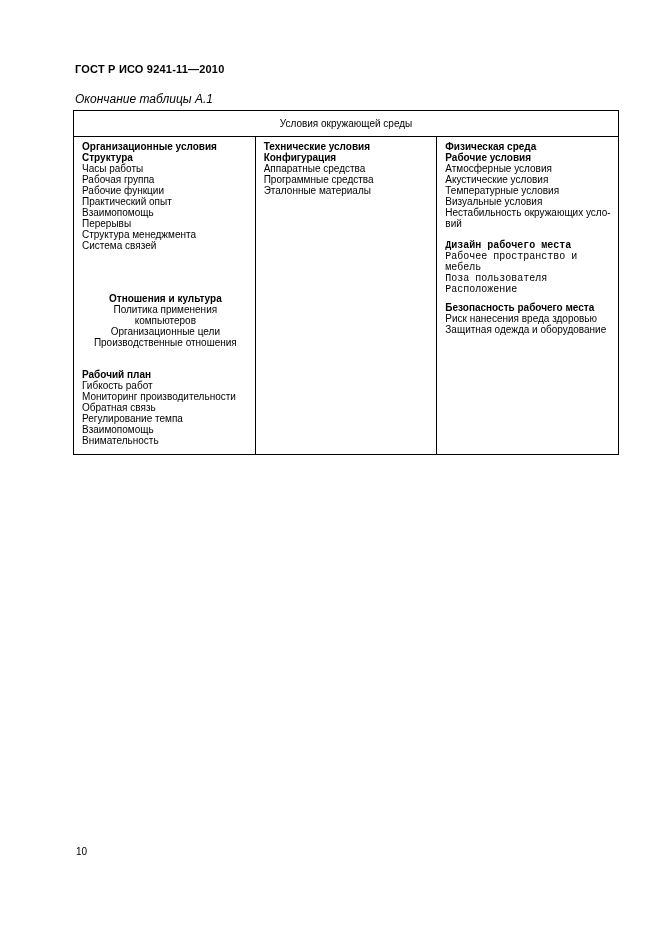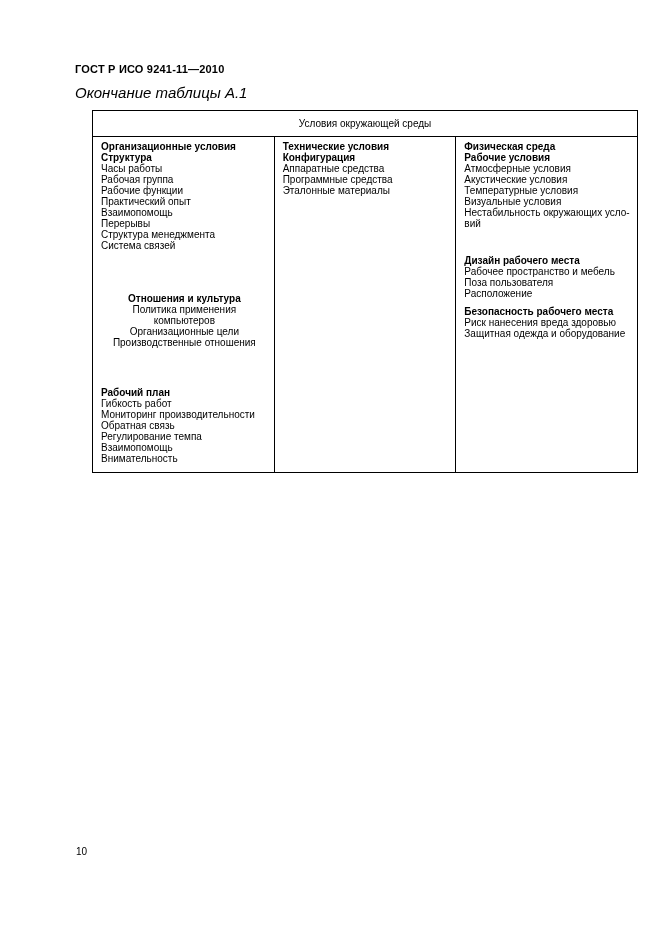--- a/index.html
+++ b/index.html
@@ -15,25 +15,25 @@
     position: absolute; left: 0; top: 0;
     width: 661px; height: 716px;
     background: #ffffff;
   }
   .doc-header {
     position: absolute; left: 75px; top: 63px;
     font-size: 11px; font-weight: bold;
     letter-spacing: 0.2px;
   }
   .table-caption {
-    position: absolute; left: 75px; top: 84px;
-    font-size: 15px; font-style: italic;
+    position: absolute; left: 75px; top: 92px;
+    font-size: 12px; font-style: italic;
   }
   table.a1-table {
-    position: absolute; left: 92px; top: 110px;
+    position: absolute; left: 73px; top: 110px;
     width: 546px;
     border-collapse: collapse;
     table-layout: fixed;
   }
   table.a1-table th,
   table.a1-table td {
     border: 1px solid #000;
   }
   table.a1-table th {
     font-size: 10px;
@@ -48,22 +48,22 @@
     font-size: 10px;
     line-height: 11px;
     height: 298px;
   }
   td.col0 { width: 195px; }
   td.col1 { width: 162px; margin-left: 40px; }
   td.col2 { width: 189px; }
   .line { white-space: normal; }
   .line.bold { font-weight: bold; }
   td[data-col="0"] .block:nth-child(2) { margin-top: 42px; text-align: center; }
-  td[data-col="0"] .block:nth-child(3) { margin-top: 39px; }
-  td[data-col="2"] .block:nth-child(2) { margin-top: 26px; }
+  td[data-col="0"] .block:nth-child(3) { margin-top: 21px; }
+  td[data-col="2"] .block:nth-child(2) { margin-top: 11px; font-family: Liberation Mono, monospace; }
   td[data-col="2"] .block:nth-child(3) { margin-top: 7px; }
   .page-number {
     position: absolute; left: 76px; top: 846px;
     font-size: 10px;
   }
 </style>
 </head>
 <body>
 
 <div class="page">

